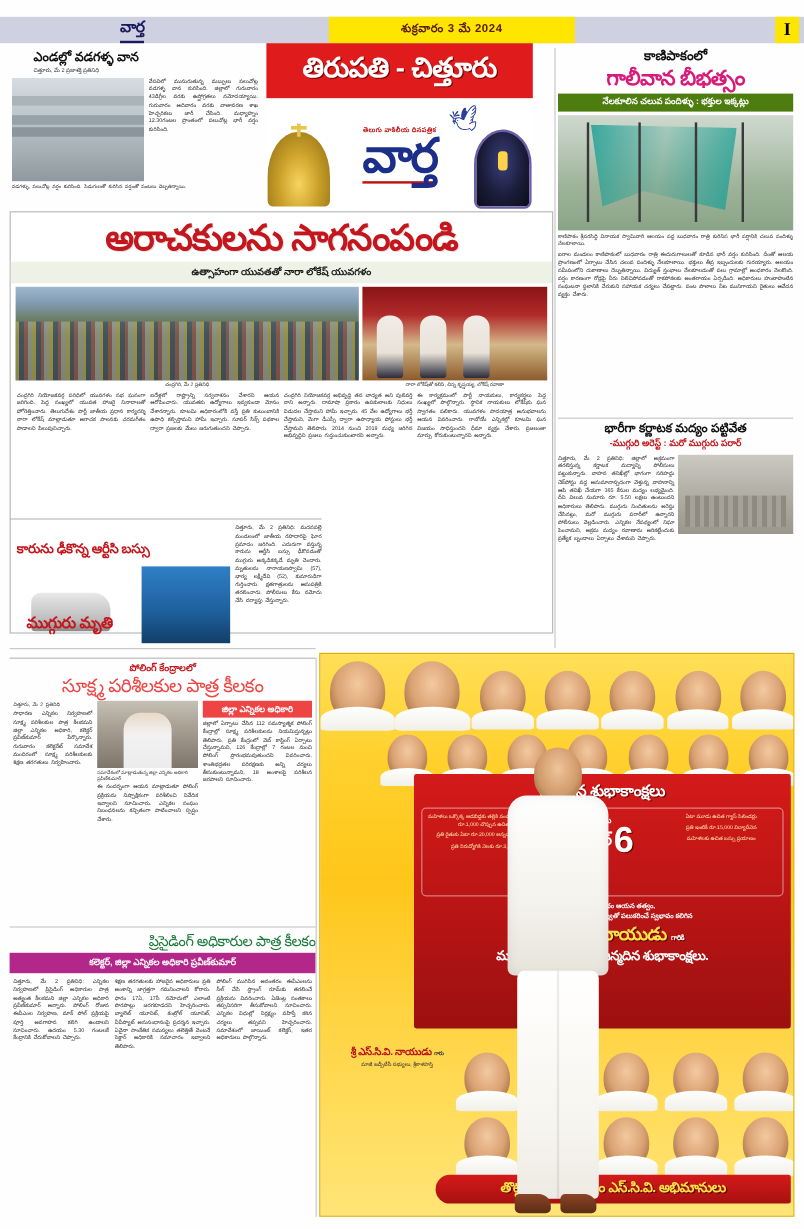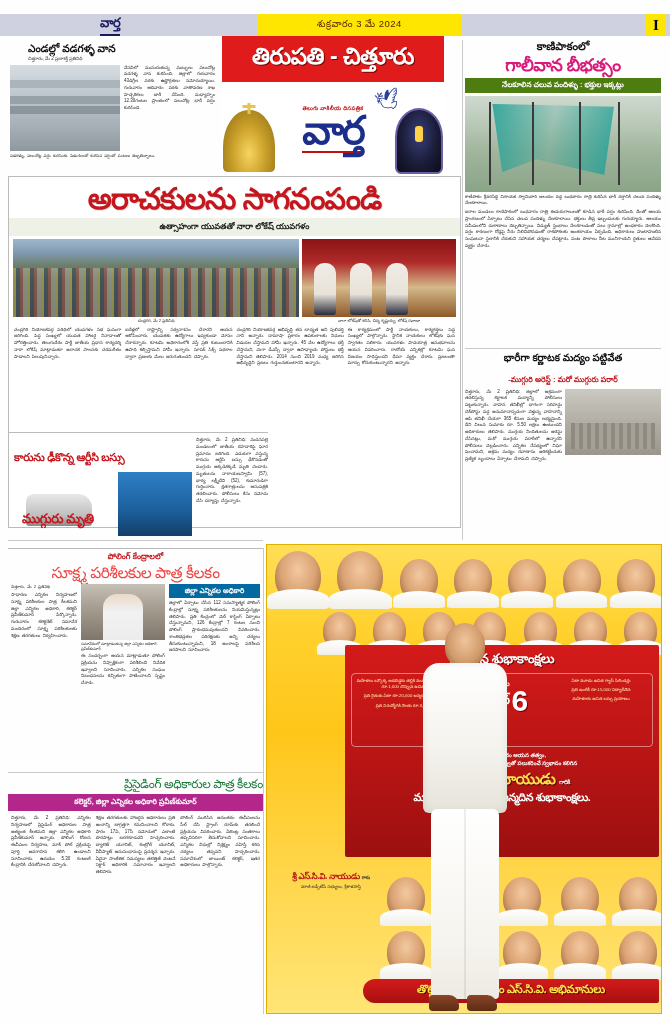--- a/index.html
+++ b/index.html
@@ -24,25 +24,25 @@
     display: flex; align-items: center;
   }
   .topbar-logo {
     margin-left: 100px;
     font-size: 13px; font-weight: bold; color: #1a1a5e;
     letter-spacing: -0.5px;
     border-bottom: 2px solid #1a1a5e;
     padding-bottom: 1px;
   }
   .topbar-date {
-    position: absolute; left: 257px; top: 0;
+    position: absolute; left: 274px; top: 0;
     width: 205px; height: 22px;
     background: #ffe600;
     display: flex; align-items: center; justify-content: center;
-    font-size: 9.5px; font-weight: normal; color: #5a2000;
+    font-size: 9.5px; font-weight: bold; color: #5a2000;
     letter-spacing: 0.5px;
   }
   .topbar-page {
     position: absolute; right: 4px; top: 0;
     width: 20px; height: 22px;
     background: #ffe600;
     display: flex; align-items: center; justify-content: center;
     font-size: 15px; font-weight: bold; color: #000; font-family: "Liberation Serif", serif;
   }
 
@@ -188,21 +188,21 @@
     background:linear-gradient(180deg,#f0ece6 0%,#e8e2d8 60%,#2b2b3a 100%);
   }
   .main-caps { display:flex; gap:3px; padding:1px 4px; }
   .cap-s { font-size:4.2px; color:#333; }
   .main-cols { display:flex; gap:4px; padding:2px 5px 4px; }
   .main-cols > div { flex:1; }
 
   
   .rm { position:absolute; left:465px; top:352px; width:196px; }
   .rm-h { text-align:center; font-size:10px; font-weight:bold; color:#111; line-height:1.15; }
-  .rm-sub { text-align:center; font-size:7.6px; font-weight:bold; color:#c4161c; margin-top:11px; }
+  .rm-sub { text-align:center; font-size:7.6px; font-weight:bold; color:#c4161c; margin-top:1px; }
   .rm-flow { display:flex; gap:3px; margin-top:3px; }
   .rm-photo {
     width:96px; height:66px;
     background:linear-gradient(180deg,#cbc9c2 0%,#b6b3aa 40%,#9a968c 100%);
     position:relative;
   }
   .rm-photo::before{
     content:""; position:absolute; left:6px; bottom:6px; width:84px; height:26px;
     background:repeating-linear-gradient(90deg,#8e8a80 0 4px,#a5a199 4px 8px);
   }
@@ -252,21 +252,21 @@
     background:linear-gradient(180deg,#c6c0b6 0%,#a89f93 40%,#7e766b 100%);
     position:relative; overflow:hidden;
   }
   .poll-photo::after{
     content:""; position:absolute; left:22px; top:10px; width:40px; height:46px;
     background:linear-gradient(180deg,#e9d9c8 0%,#f2f2f2 40%,#ececec 100%);
     border-radius:14px 14px 0 0;
   }
   .poll-photo-cap { font-size:3.9px; color:#333; margin-top:1px; line-height:1.3; }
   .poll-badge {
-    background:#0369a1; color:#fff; font-size:7.2px; font-weight:bold;
+    background:#ef4444; color:#fff; font-size:7.2px; font-weight:bold;
     text-align:center; padding:2px 0; margin-bottom:2px;
   }
 
   
   .pres {
     position:absolute; left:8px; top:778px; width:255px; height:240px;
   }
   .pres-h {
     text-align:right; font-size:12px; font-weight:normal; color:#1b7a3a;
     letter-spacing:-0.4px; line-height:1.1;

